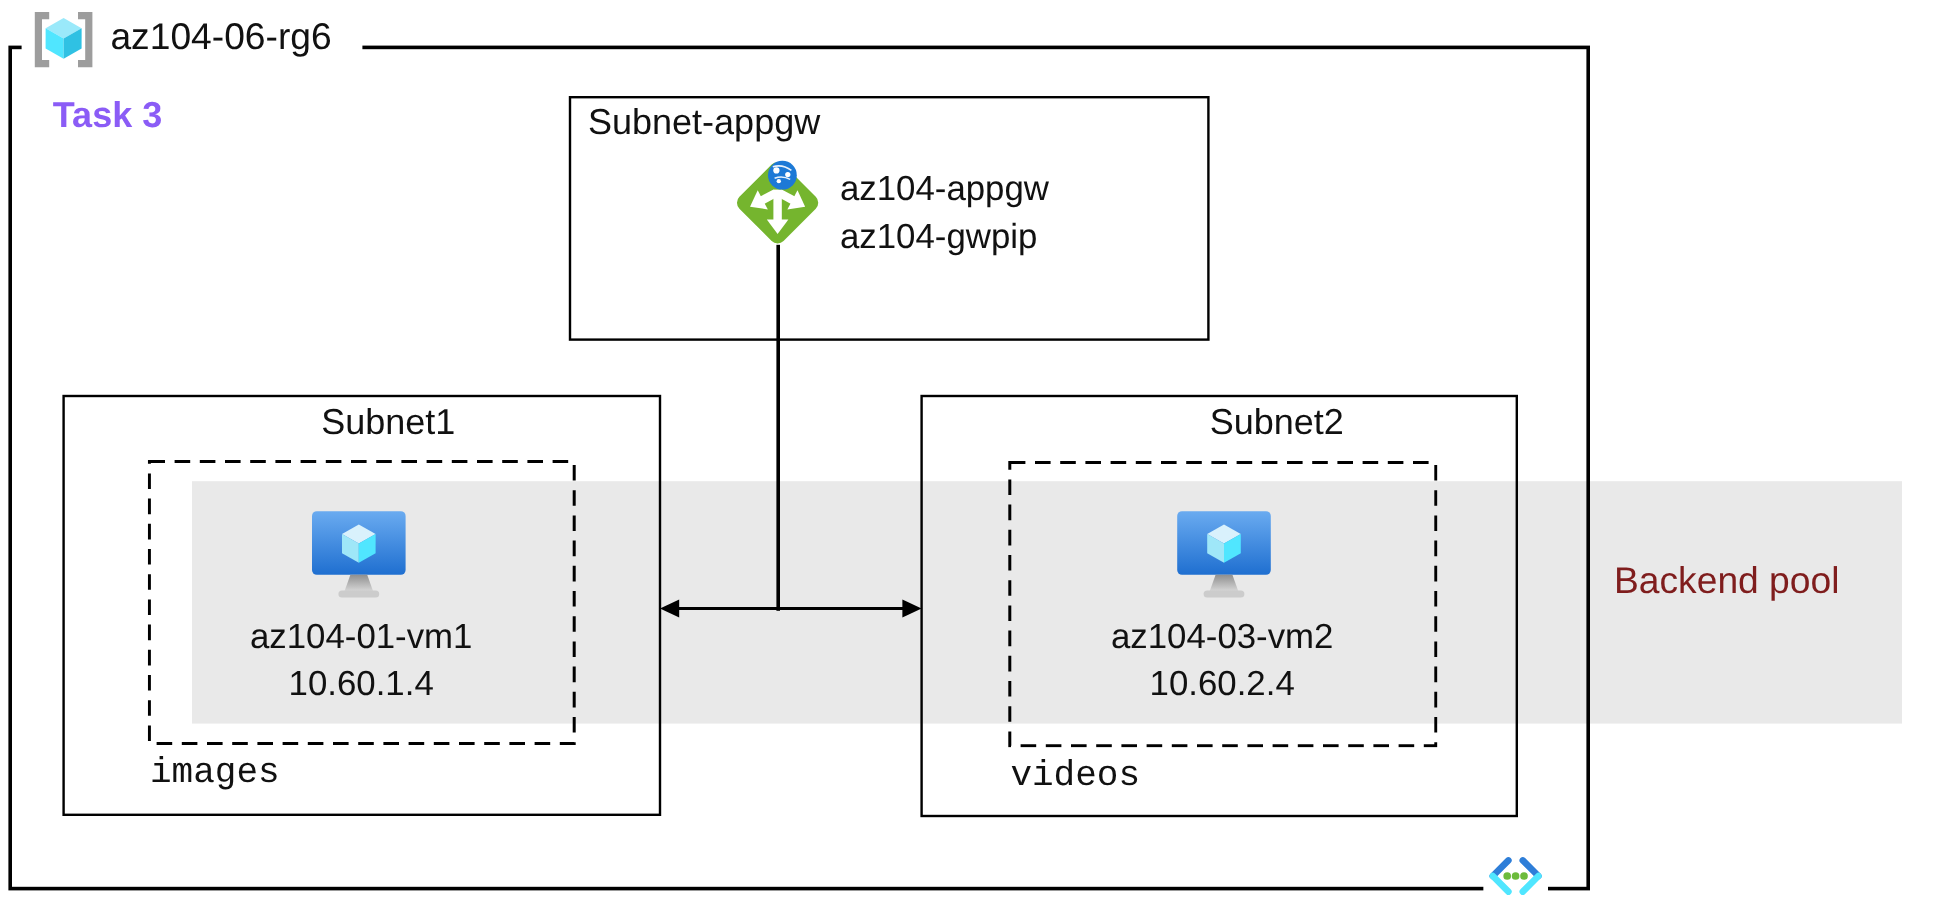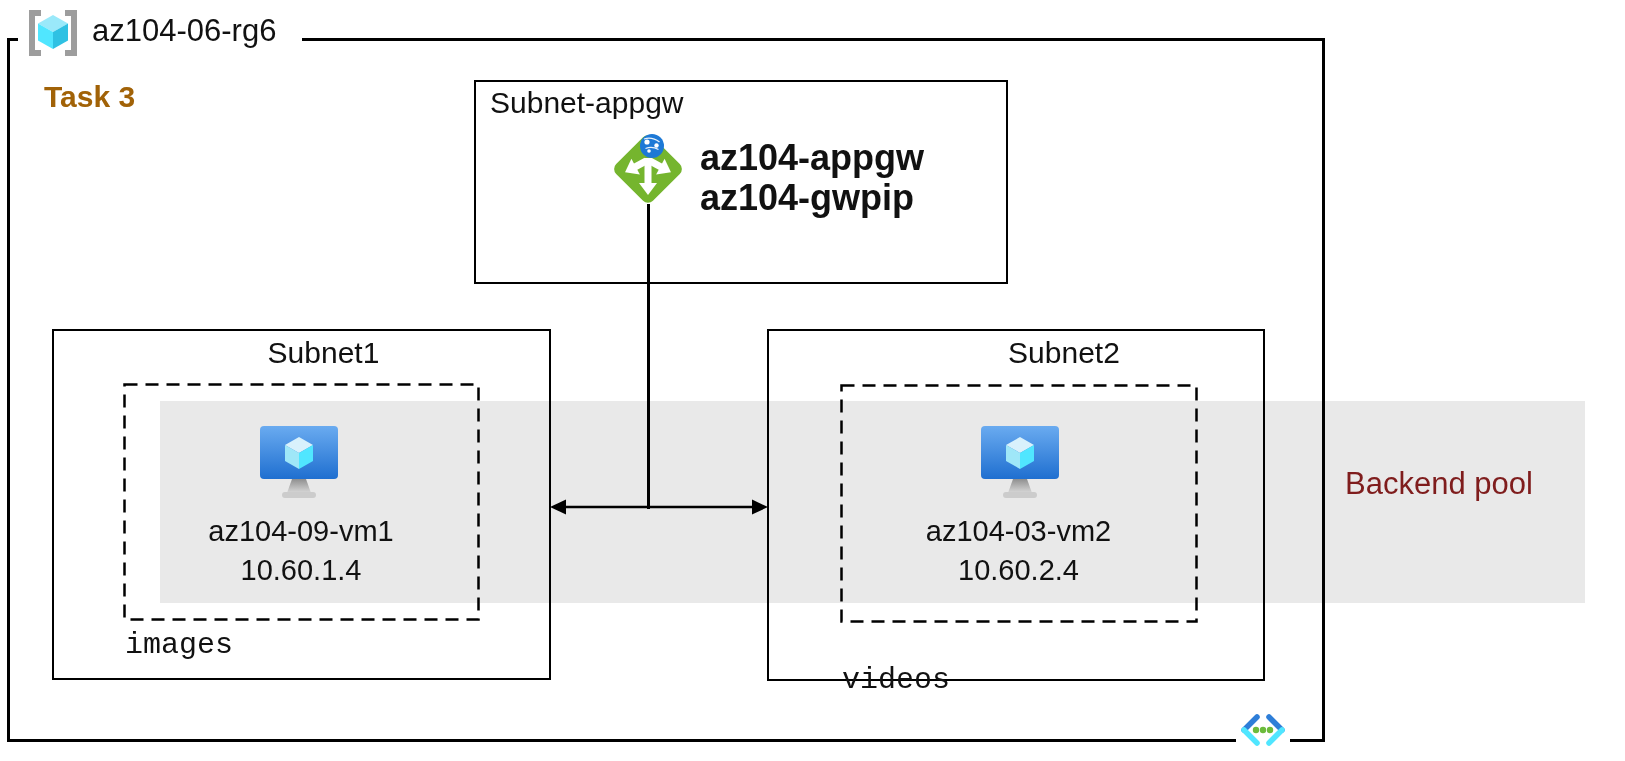--- a/index.html
+++ b/index.html
@@ -9,40 +9,40 @@
   }
   .abs{position:absolute;}
   
   .band{left:160px;top:401px;width:1425px;height:202px;background:#e9e9e9;z-index:0;}
   .band-label{left:1345px;top:466px;font-size:31px;color:#7f1d1d;z-index:4;}
   
   .rg-box{left:7px;top:38px;width:1318px;height:704px;border:3px solid #000;box-sizing:border-box;z-index:1;background:transparent;}
   .rg-gap{left:18px;top:33px;width:284px;height:13px;background:#fff;z-index:2;}
   .rg-icon{left:24px;top:9px;z-index:3;}
   .rg-title{left:92px;top:13px;font-size:31px;z-index:3;}
-  .task-label{left:44px;top:80px;font-size:30px;font-weight:700;color:#a16207;z-index:3;}
+  .task-label{left:44px;top:80px;font-size:30px;font-weight:700;color:#8b5cf6;z-index:3;}
   
   .box{border:2.5px solid #000;box-sizing:border-box;background:transparent;z-index:1;}
   .appgw-box{left:474px;top:80px;width:534px;height:204px;background:#fff;}
   .appgw-title{left:490px;top:86px;font-size:30px;z-index:3;}
   .appgw-icon{left:611px;top:130px;z-index:3;}
-  .appgw-lines{left:700px;top:138px;font-size:36px;line-height:40px;z-index:3;font-weight:bold;}
+  .appgw-lines{left:700px;top:138px;font-size:29px;line-height:40px;z-index:3;}
   .subnet1-box{left:52px;top:329px;width:499px;height:351px;}
   .subnet2-box{left:767px;top:329px;width:498px;height:352px;}
   .subnet-title{font-size:30px;text-align:center;z-index:3;padding-left:22px;}
   .subnet1-title{left:52px;top:336px;width:499px;}
   .subnet2-title{left:767px;top:336px;width:550px;}
   .dashed{z-index:2;}
   .vm-icon{z-index:3;}
   .vm-text{font-size:29px;line-height:39px;text-align:center;z-index:3;}
   .vm1-text{left:125px;top:512px;width:352px;}
   .vm2-text{left:842px;top:512px;width:353px;}
   .caption{font-size:30px;z-index:3;font-family:Liberation Mono, monospace;}
   .caption1{left:125px;top:628px;width:352px;}
-  .caption2{left:842px;top:663px;width:353px;}
+  .caption2{left:842px;top:630px;width:353px;}
   
   .conn-v{left:647px;top:204px;width:3px;height:305px;background:#000;z-index:2;}
   .conn-h{left:549px;top:494px;z-index:2;}
   .vnet-icon{left:1236px;top:710px;z-index:4;}
 </style>
 </head>
 <body>
 
 <div class="canvas">
 
@@ -122,21 +122,21 @@
       </linearGradient>
     </defs>
     <rect x="1" y="2" width="78" height="53" rx="4" fill="url(#scr)"></rect>
     <polygon points="40,13 54,21 40,29 26,21" fill="#d9f1fc"></polygon>
     <polygon points="26,21 40,29 40,45 26,37" fill="#9fe7f8"></polygon>
     <polygon points="54,21 40,29 40,45 54,37" fill="#50e6ff"></polygon>
     <polygon points="33,55 47,55 52,69 28,69" fill="url(#stand)"></polygon>
     <rect x="23" y="68" width="34" height="6" rx="3" fill="#cccccc"></rect>
   </svg>
   <div class="abs vm-text vm1-text">
-    <div>az104-09-vm1</div>
+    <div>az104-01-vm1</div>
     <div>10.60.1.4</div>
   </div>
   <div class="abs caption caption1">images</div>
 
   <div class="abs box subnet2-box"></div>
   <div class="abs subnet-title subnet2-title">Subnet2</div>
   <svg class="abs dashed" style="left:840px;top:384px;" width="358" height="239">
     <rect x="1.5" y="1.5" width="355" height="236" fill="none" stroke="#000" stroke-width="2.5" stroke-dasharray="13 8"></rect>
   </svg>
   <svg class="abs vm-icon" style="left:980px;top:424px;" width="80" height="76" viewBox="0 0 80 76">

